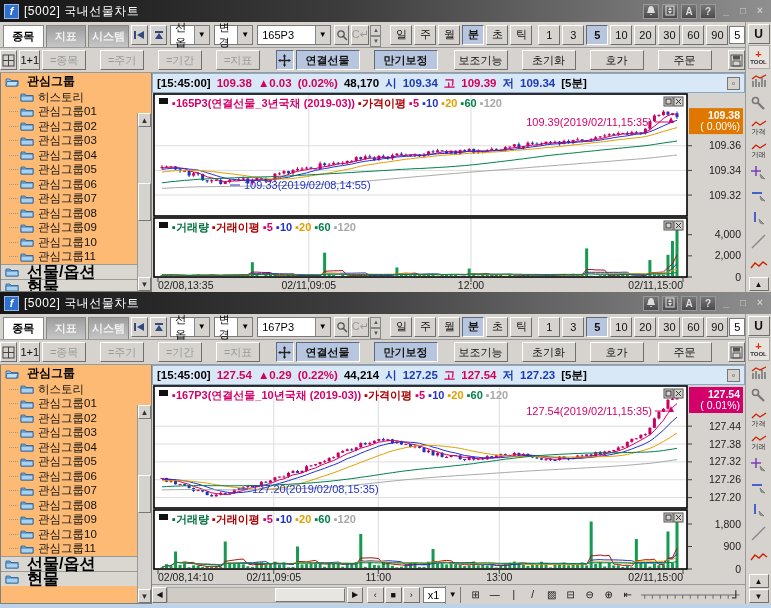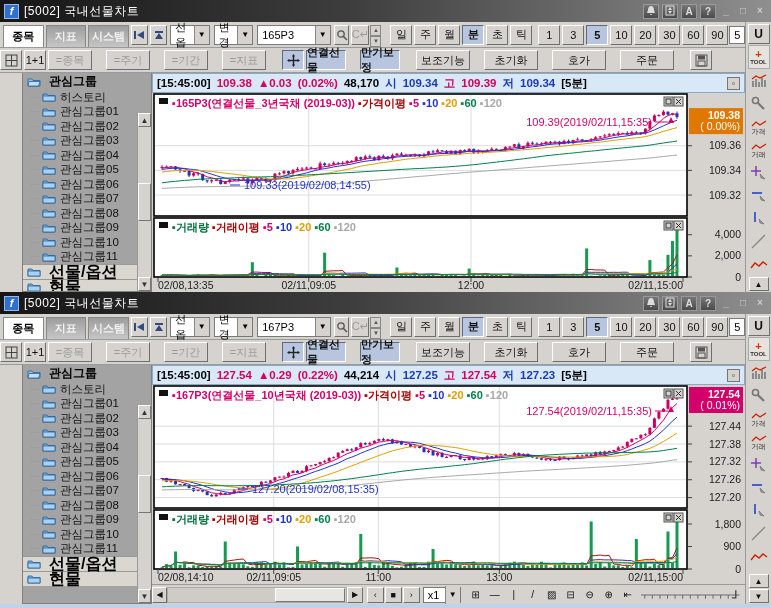--- a/index.html
+++ b/index.html
@@ -44,28 +44,28 @@
   .tiny { width:18px; margin:0 1px; }
   .spin { display:inline-flex; flex-direction:column; width:13px; height:20px; margin-right:4px; }
   .spin span { flex:1; font-size:6px; line-height:9px; text-align:center; background:#d6d3ce; border:1px solid #888; color:#555; }
   .pbtns { display:flex; margin-left:4px; }
   .pbtns .btn { width:22px; margin:0 1px; }
   .mbox { width:18px; height:18px; background:#fff; border:1px solid #7a7a7a; font-size:11px; text-align:center; line-height:16px; }
 
   
   .toolbar2 { height:25px; display:flex; align-items:center; border-bottom:1px solid #9a9a9a; padding-left:0; gap:2px; }
   .t2g { display:flex; gap:14px; margin-right:14px; }
-  .eq { width:44px; } .tog { width:40px; } .act { width:54px; } .icobtn { width:22px; }
+  .eq { width:44px; } .tog { width:64px; } .act { width:54px; } .icobtn { width:22px; }
 
   .content { display:flex; overflow:hidden; }
   .win0 .content { height:219px; }
   .win1 .content { height:239px; }
 
   
-  .sidebar { width:160px; background:#a3a3a3; border:1px solid #808080; border-top:none; position:relative; overflow:hidden;margin-left:22px; }
+  .sidebar { width:160px; background:#fdba74; border:1px solid #808080; border-top:none; position:relative; overflow:hidden; }
   .tree-root { height:17px; display:flex; align-items:center; font-size:12px; font-weight:bold; padding-left:4px; gap:4px; }
   .titem { height:14.5px; display:flex; align-items:center; font-size:11.5px; padding-left:8px; color:#111; }
   .dots { width:9px; border-top:1px dotted #999; margin-right:2px; }
   .fold { width:14px; height:10px; margin-right:4px; flex:none; }
   .tsection { height:15px; display:flex; align-items:center; gap:4px; font-size:16px; font-weight:bold;
     background:#dad7d0; border-top:1px solid #9a9a9a; padding-left:4px; }
   .sscroll { position:absolute; right:0; top:40px; bottom:0; width:14px; background:#d6d3ce; border-left:1px solid #999; }
   .sarr { height:14px; font-size:8px; text-align:center; line-height:13px; color:#333; background:#d6d3ce;
     border:1px solid #fff; border-right-color:#777; border-bottom-color:#777; }
   .sthumb { position:absolute; top:70px; left:0; width:13px; height:38px; background:#d6d3ce;

